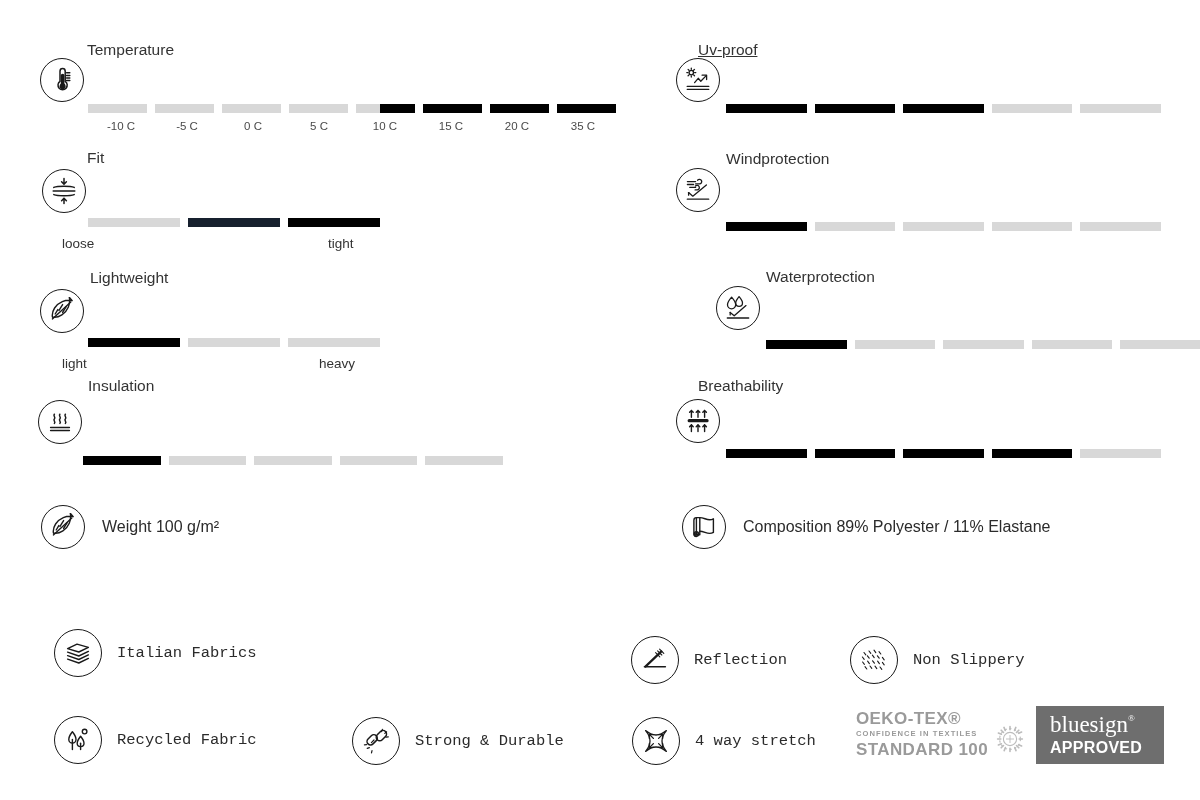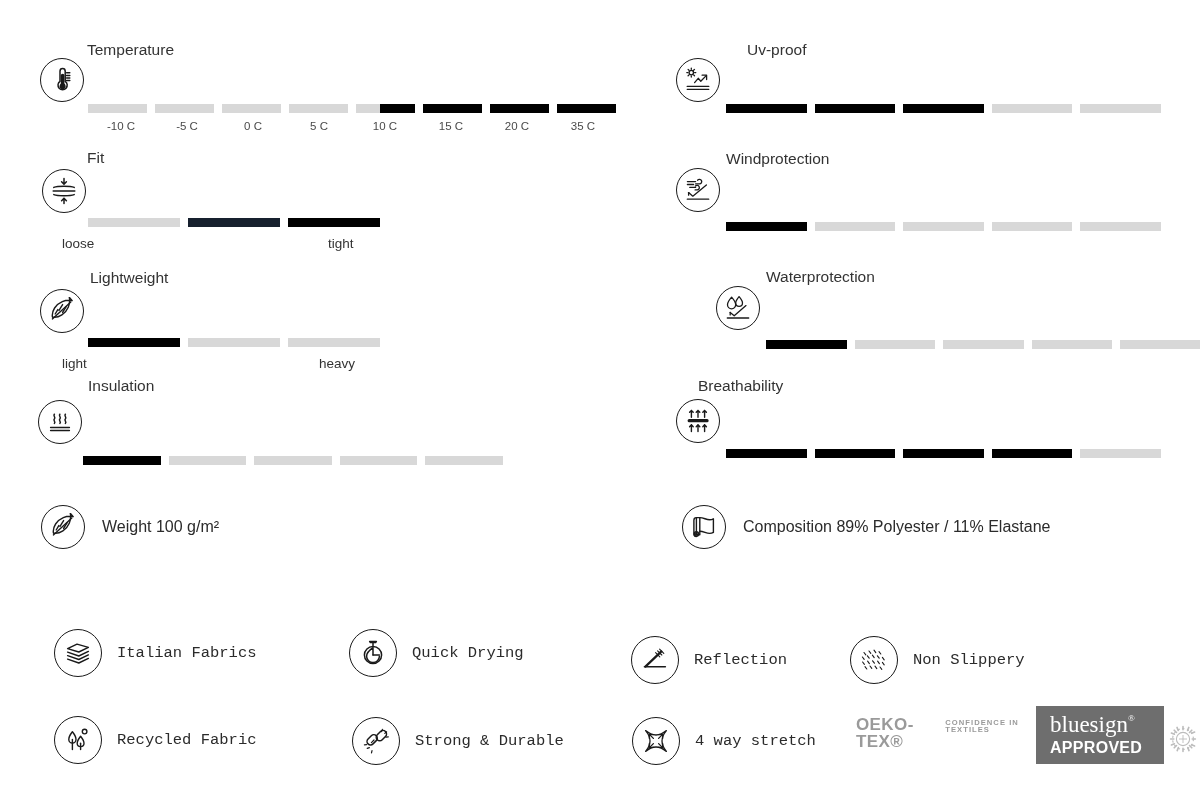--- a/index.html
+++ b/index.html
@@ -73,21 +73,21 @@
   .badge .spec-icon { position: static; flex: 0 0 auto; width: 48px; height: 48px; }
   .badge-label {
     margin-left: 15px;
     font-size: 15.5px;
     color: #2b2b2b;
     white-space: nowrap;
   }
 
   
   .oeko { position: absolute; display: flex; align-items: center; color: #9a9a9a; }
-  .oeko-text { display: flex; flex-direction: row; line-height: 1; }
+  .oeko-text { display: flex; flex-direction: column; line-height: 1; }
   .oeko-l1 { font-size: 17px; font-weight: bold; letter-spacing: .4px; }
   .oeko-l2 { font-size: 7.6px; font-weight: bold; letter-spacing: 1.05px; margin-top: 3px; }
   .oeko-l3 { font-size: 17px; font-weight: bold; letter-spacing: .4px; margin-top: 3px; }
   .oeko-mark { margin-left: 5px; margin-top: 14px; }
 
   .bluesign {
     position: absolute;
     background: #6e6e6e;
     display: flex; flex-direction: column;
     align-items: flex-start; justify-content: center;
@@ -195,21 +195,21 @@
   <div class="spec" style="left:676px; top:42px;">
     <div class="spec-icon" style="left:0px; top:16px;">
       <svg width="30" height="30" viewBox="0 0 30 30" fill="none" stroke="#1a1a1a" stroke-width="1.3" stroke-linecap="round" stroke-linejoin="round">
         <circle cx="8.3" cy="7.6" r="2.2"></circle>
         <path d="M8.3 3.1v1.2M8.3 10.9v1.2M3.8 7.6H5M11.6 7.6h1.2M5.1 4.4l.9.9M10.6 9.9l.9.9M11.5 4.4l-.9.9M6 9.9l-.9.9"></path>
         <path d="M11.6 17.6l3.6-4.3 2.6 2.9 5.4-5.6"></path>
         <path d="M19.1 10.2h4.5v4.4"></path>
         <path d="M4.2 21.4h21.6M4.2 24.3h21.6"></path>
       </svg>
     </div>
-    <div class="spec-title" style="margin-left:71px;">Uv-proof</div>
+    <div class="spec-title" style="margin-left:22px;text-decoration:underline;">Uv-proof</div>
     <div class="bar" id="bar-uv-proof" style="left:50px; top:62px; width:435px;">
         <div class="seg on" style="flex: 1 1 0px;"></div>
         <div class="seg on" style="flex: 1 1 0px;"></div>
         <div class="seg on" style="flex: 1 1 0px;"></div>
         <div class="seg" style="flex: 1 1 0px;"></div>
         <div class="seg" style="flex: 1 1 0px;"></div>
       </div>
   </div>
 
   <div class="spec" style="left:676px; top:151px;">
@@ -304,32 +304,20 @@
       <svg width="30" height="30" viewBox="0 0 30 30" fill="none" stroke="#1a1a1a" stroke-width="1.4" stroke-linecap="round" stroke-linejoin="round">
         <path d="M4.6 10.6 14 6.2l11.4 3.2-9.6 4.6z"></path>
         <path d="M4.6 14.1 15.8 18l9.6-4.6"></path>
         <path d="M4.6 17.6 15.8 21.5l9.6-4.6"></path>
         <path d="M4.6 21.1 15.8 25l9.6-4.6"></path>
       </svg>
     </div>
     <div class="badge-label">Italian Fabrics</div>
   </div>
 
-  <div class="badge" style="left:349px; top:629px;">
-    <div class="spec-icon">
-      <svg width="30" height="30" viewBox="0 0 30 30" fill="none" stroke="#1a1a1a" stroke-width="1.5" stroke-linecap="round" stroke-linejoin="round">
-        <circle cx="15" cy="17" r="8.6"></circle>
-        <path d="M12.2 4.4h5.6M15 4.4v3.2"></path>
-        <path d="M11.6 3.4h6.8"></path>
-        <path d="M15 17V9.6S8.6 14 8.6 18.2a6.4 6.4 0 0 0 12.8 0"></path>
-        <path d="M15 17h6.4"></path>
-      </svg>
-    </div>
-    <div class="badge-label">Quick Drying</div>
-  </div>
 
   <div class="badge" style="left:631px; top:636px;">
     <div class="spec-icon">
       <svg width="30" height="30" viewBox="0 0 30 30" fill="none" stroke="#1a1a1a" stroke-width="1.5" stroke-linecap="round" stroke-linejoin="round">
         <path d="M5.4 21.6 21.4 6.4" stroke-width="2.2"></path>
         <path d="M4.4 21.8h21"></path>
         <path d="M15.6 7.6l4.2 4.2M17.6 5.8l4.2 4.2M19.6 4.2l4.2 4.2" stroke-width="1.1"></path>
       </svg>
     </div>
     <div class="badge-label">Reflection</div>

